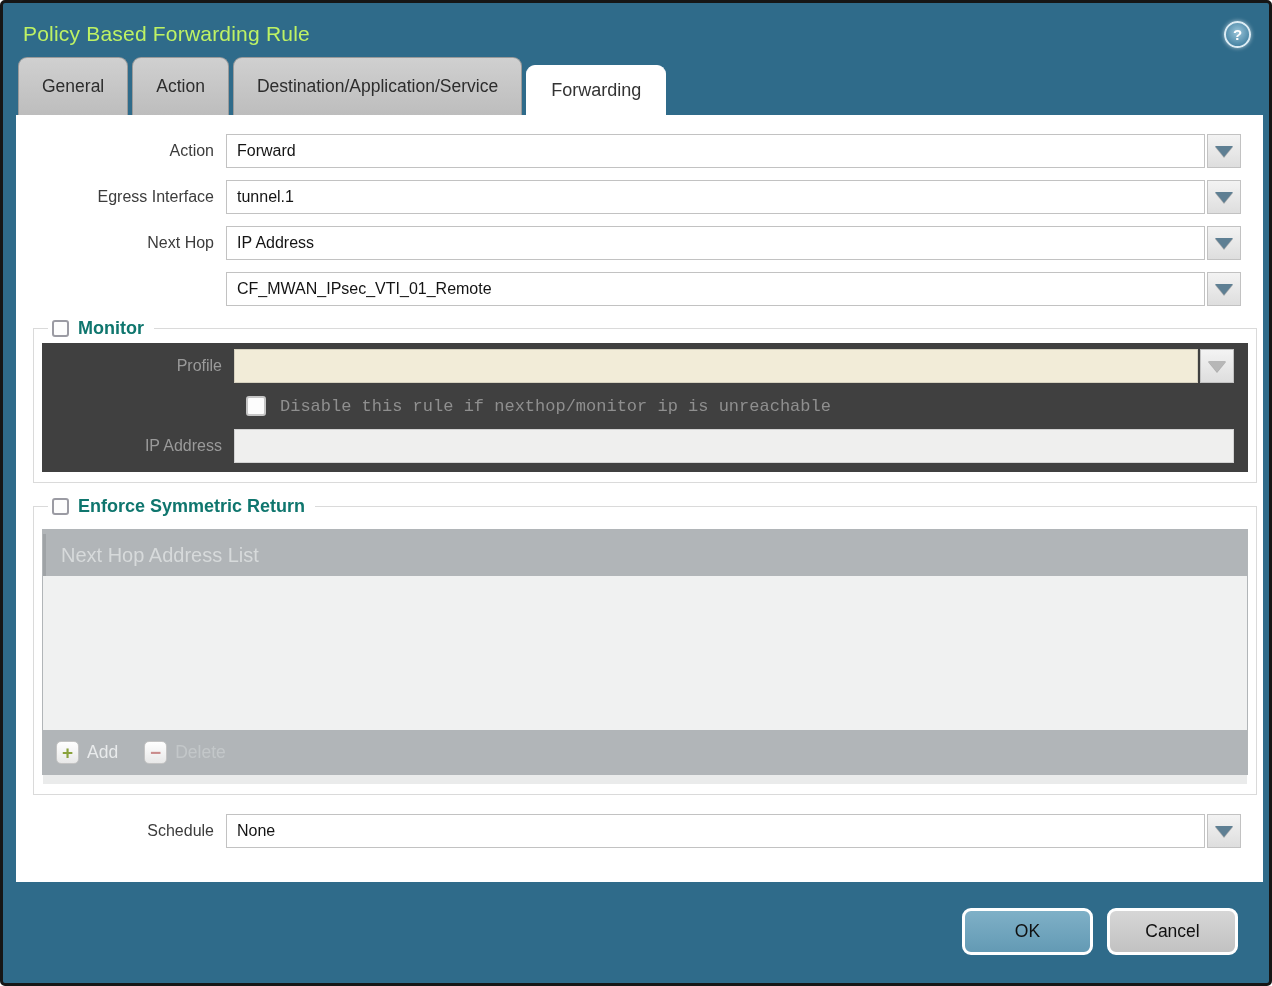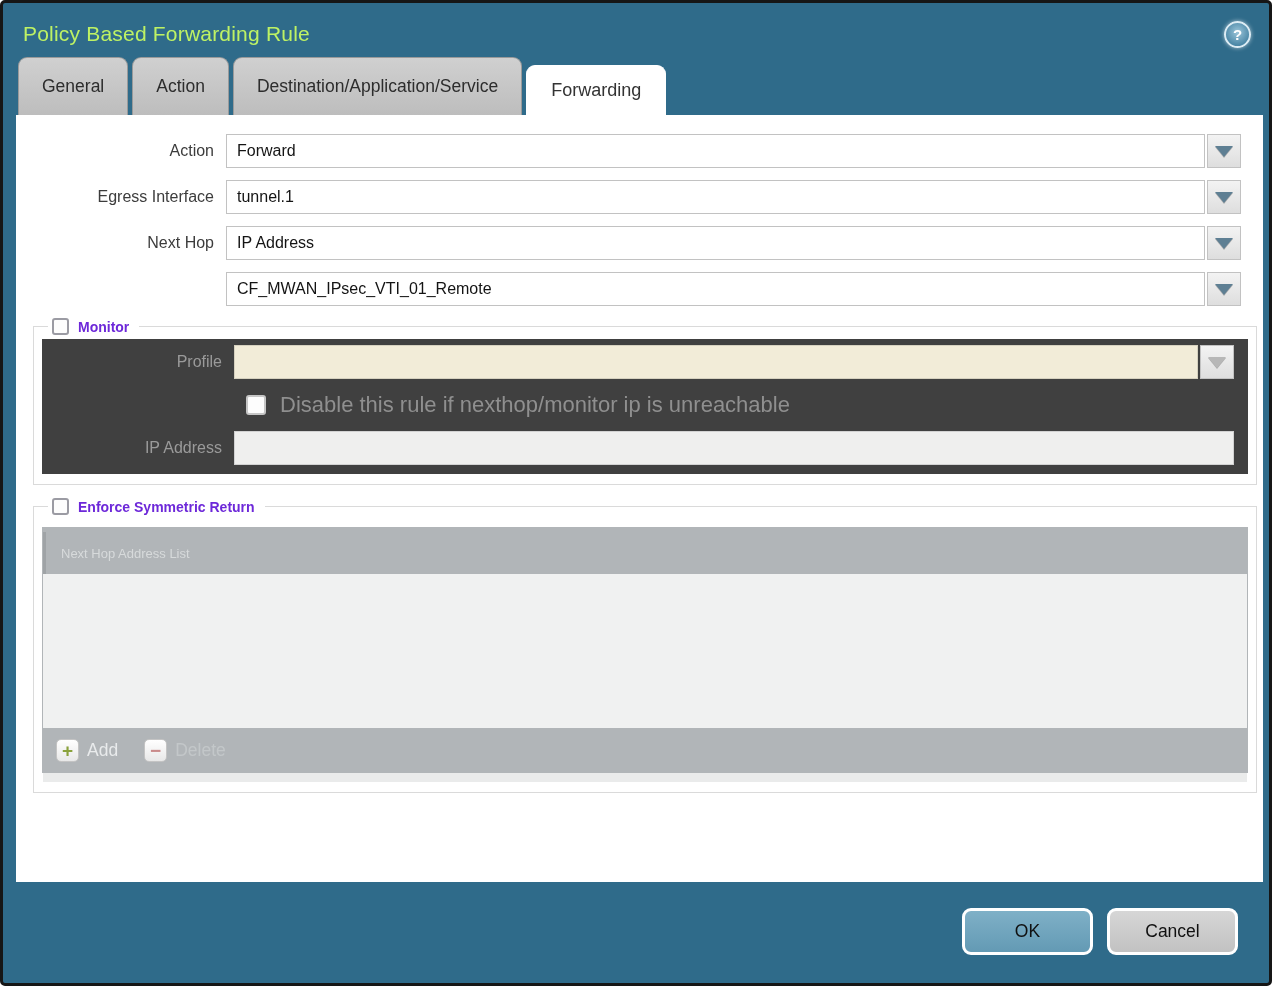--- a/index.html
+++ b/index.html
@@ -94,52 +94,52 @@
   
   fieldset {
     border:1px solid #dadada;
     margin:0 6px 0 17px;
     padding:0 8px 10px 8px;
   }
   legend {
     display:flex; align-items:center; gap:9px;
     margin-left:6px; padding:0 10px 0 4px;
   }
-  .legend-text { font-size:14px; font-weight:bold; color:#6d28d9; }
+  .legend-text { font-size:18px; font-weight:bold; color:#0f766e; }
   .checkbox {
     width:17px; height:17px; flex:none;
     border:2px solid #9b9ba3; border-radius:3px;
     background:#fdfdfd; cursor:pointer;
   }
   .checkbox.disabled { border-color:#c6c6c6; width:20px; height:20px; cursor:default; }
 
   .monitor-panel {
     background:#404040;
     margin-top:4px;
     padding:6px 14px 9px 0;
   }
   .monitor-panel .form-row { padding-right:0; margin-bottom:13px; }
   .monitor-panel .form-row:last-child { margin-bottom:0; }
   .monitor-panel .form-label { width:192px; color:#9a9a9a; }
   .input.disabled-beige { background:#f2ecd8; border-color:#d6d1bf; }
   .input.disabled-gray { background:#efefee; border-color:#d2d2d2; }
   .disable-row { display:flex; align-items:center; gap:14px; margin:0 0 13px 204px; }
-  .disable-label { font-size:22px; color:#8f8f8f; }
+  .disable-label { font-size:17px; color:#8f8f8f;font-family:Liberation Mono, monospace; }
 
   
   .sym-table {
     background:#b1b5b8;
     margin-top:12px;
     padding:5px 1px 0 1px;
   }
   .sym-header {
     height:42px; display:flex; align-items:center;
     padding-left:15px;
     border-left:3px solid #9fa3a6;
-    font-size:13px; color:#d7dadb;
+    font-size:20px; color:#d7dadb;
   }
   .sym-body { background:#f0f1f1; height:154px; }
   .sym-footer {
     height:45px; display:flex; align-items:center; gap:26px;
     padding-left:13px;
   }
   .tool-btn { display:flex; align-items:center; gap:8px; cursor:pointer; }
   .tool-btn.disabled { cursor:default; }
   .tool-icon {
     width:23px; height:23px; border-radius:5px;
@@ -276,20 +276,29 @@
           </span>
           <span class="tool-btn disabled">
             <span class="tool-icon minus-icon">−</span>
             <span class="tool-label dim">Delete</span>
           </span>
         </div>
       </div>
       <div class="sym-bottom-strip"></div>
     </fieldset>
 
+    <div class="form-row schedule-row">
+      <span class="form-label">Schedule</span>
+      <span class="fieldwrap">
+        <span class="input">None</span>
+        <span class="dd-btn">
+            <span class="tri"></span>
+          </span>
+      </span>
+    </div>
 
   </div>
 
   <div class="dialog-footer">
     <button class="btn btn-ok">OK</button>
     <button class="btn btn-cancel">Cancel</button>
   </div>
 
 </div>
 

